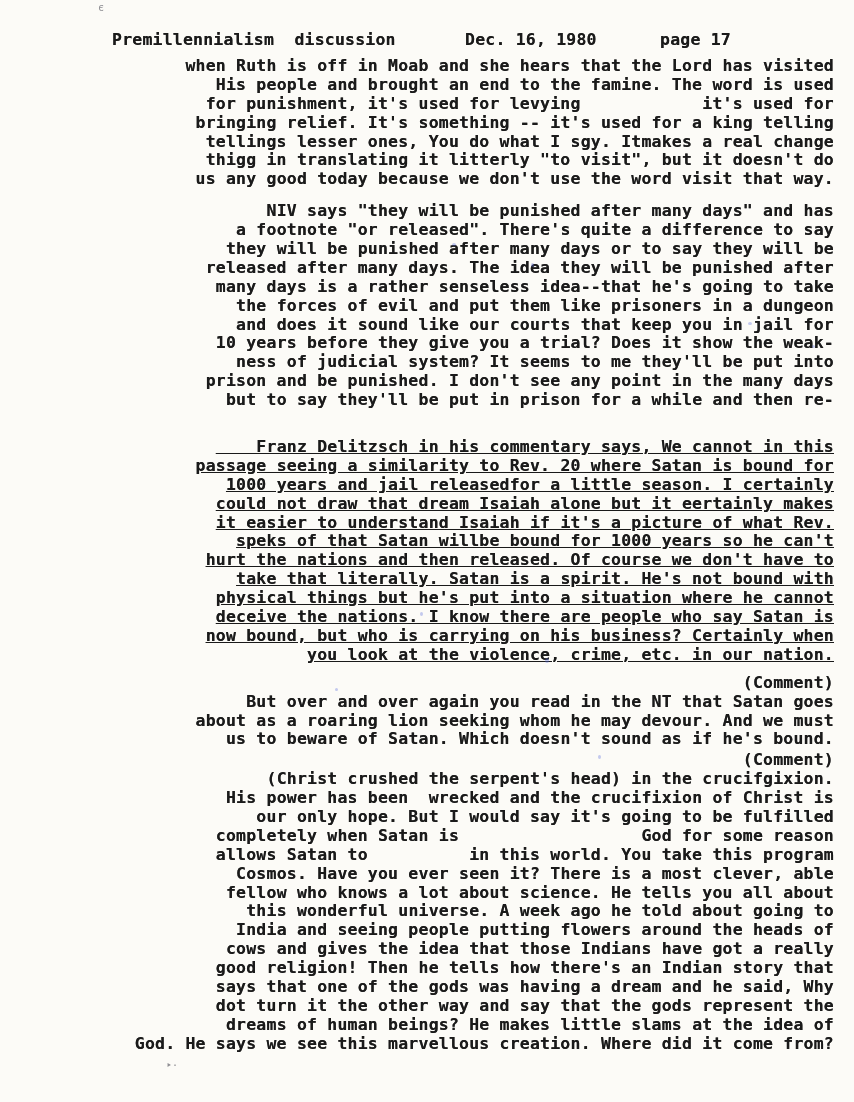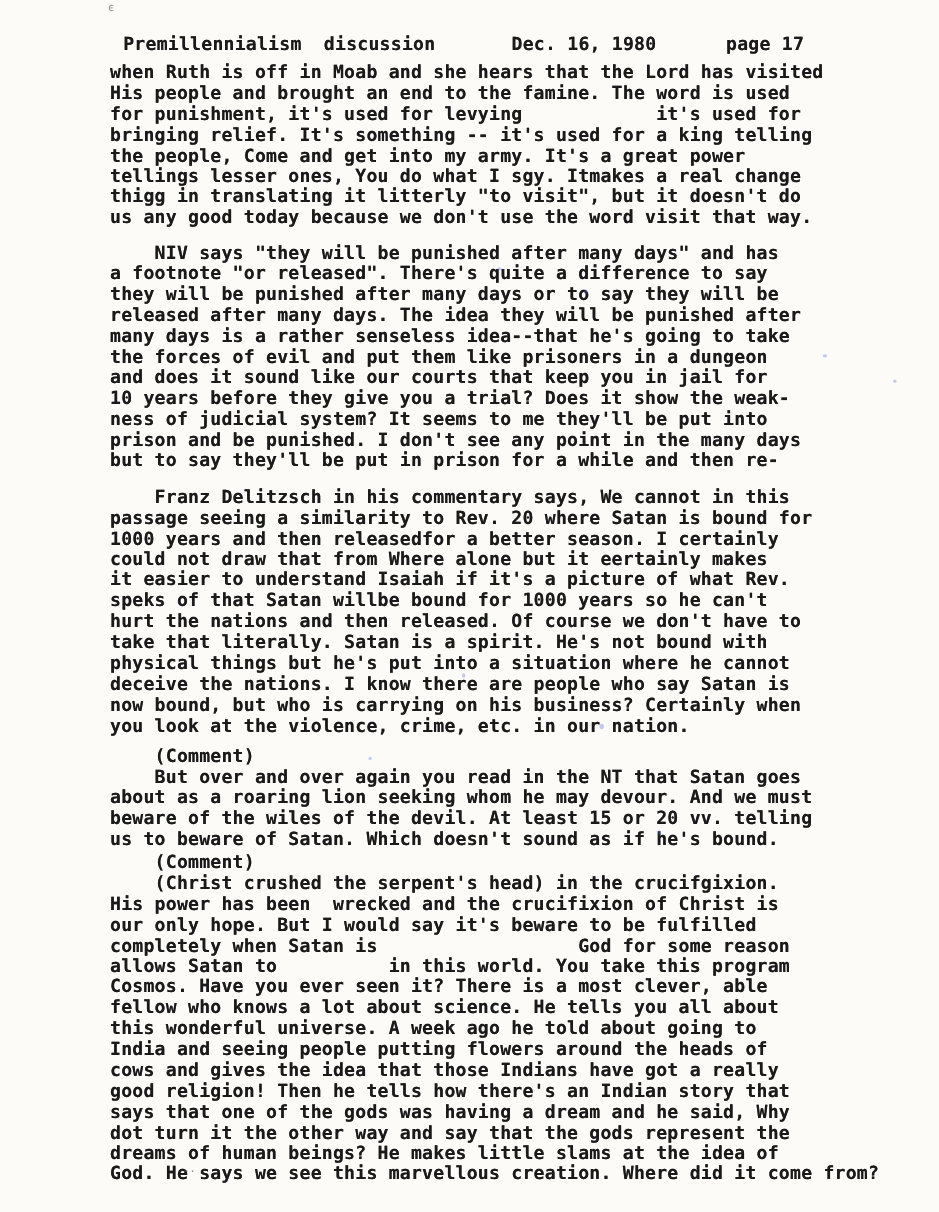--- a/index.html
+++ b/index.html
@@ -29,21 +29,21 @@
     height: 20px;
   }
   .doc-header span { position: absolute; white-space: pre; text-align: right; }
   .hdr-title { left: 12px; }
   .hdr-date  { left: 365px; }
   .hdr-page  { left: 560px; }
   .doc-body {
     position: absolute;
     top: 57px; left: 100px; right: 20px;
   }
-  .para { margin: 0; }
+  .para { margin: 0; text-align: right; }
   .line {
     white-space: pre;
     line-height: 18.9px;
     height: 18.9px;
   }
   
   .speck {
     position: absolute;
     border-radius: 50%;
     pointer-events: none;
@@ -66,64 +66,62 @@
     <span class="hdr-date">Dec. 16, 1980</span>
     <span class="hdr-page">page 17</span>
   </div>
 
   <div class="doc-body typewriter">
       <div class="para">
         <div class="line">when Ruth is off in Moab and she hears that the Lord has visited</div>
         <div class="line">His people and brought an end to the famine. The word is used</div>
         <div class="line">for punishment, it's used for levying            it's used for</div>
         <div class="line">bringing relief. It's something -- it's used for a king telling</div>
-        <div class="line">the people, Come and get into my army. It's a great power</div>
         <div class="line">tellings lesser ones, You do what I sgy. Itmakes a real change</div>
         <div class="line">thigg in translating it litterly "to visit", but it doesn't do</div>
         <div class="line">us any good today because we don't use the word visit that way.</div>
       </div>
       <div class="para" style="margin-top: 13px;">
         <div class="line">    NIV says "they will be punished after many days" and has</div>
         <div class="line">a footnote "or released". There's quite a difference to say</div>
         <div class="line">they will be punished after many days or to say they will be</div>
         <div class="line">released after many days. The idea they will be punished after</div>
         <div class="line">many days is a rather senseless idea--that he's going to take</div>
         <div class="line">the forces of evil and put them like prisoners in a dungeon</div>
         <div class="line">and does it sound like our courts that keep you in jail for</div>
         <div class="line">10 years before they give you a trial? Does it show the weak-</div>
         <div class="line">ness of judicial system? It seems to me they'll be put into</div>
         <div class="line">prison and be punished. I don't see any point in the many days</div>
         <div class="line">but to say they'll be put in prison for a while and then re-</div>
       </div>
-      <div class="para" style="margin-top: 14px;">
+      <div class="para" style="margin-top: 28px; text-decoration: underline;">
         <div class="line">    Franz Delitzsch in his commentary says, We cannot in this</div>
         <div class="line">passage seeing a similarity to Rev. 20 where Satan is bound for</div>
-        <div class="line">1000 years and then releasedfor a better season. I certainly</div>
-        <div class="line">could not draw that from Where alone but it eertainly makes</div>
+        <div class="line">1000 years and jail releasedfor a little season. I certainly</div>
+        <div class="line">could not draw that dream Isaiah alone but it eertainly makes</div>
         <div class="line">it easier to understand Isaiah if it's a picture of what Rev.</div>
         <div class="line">speks of that Satan willbe bound for 1000 years so he can't</div>
         <div class="line">hurt the nations and then released. Of course we don't have to</div>
         <div class="line">take that literally. Satan is a spirit. He's not bound with</div>
         <div class="line">physical things but he's put into a situation where he cannot</div>
         <div class="line">deceive the nations. I know there are people who say Satan is</div>
         <div class="line">now bound, but who is carrying on his business? Certainly when</div>
         <div class="line">you look at the violence, crime, etc. in our nation.</div>
       </div>
       <div class="para" style="margin-top: 9px;">
         <div class="line">    (Comment)</div>
         <div class="line">    But over and over again you read in the NT that Satan goes</div>
         <div class="line">about as a roaring lion seeking whom he may devour. And we must</div>
-        <div class="line">beware of the wiles of the devil. At least 15 or 20 vv. telling</div>
         <div class="line">us to beware of Satan. Which doesn't sound as if he's bound.</div>
       </div>
       <div class="para" style="margin-top: 2px;">
         <div class="line">    (Comment)</div>
         <div class="line">    (Christ crushed the serpent's head) in the crucifgixion.</div>
         <div class="line">His power has been  wrecked and the crucifixion of Christ is</div>
-        <div class="line">our only hope. But I would say it's beware to be fulfilled</div>
+        <div class="line">our only hope. But I would say it's going to be fulfilled</div>
         <div class="line">completely when Satan is                  God for some reason</div>
         <div class="line">allows Satan to          in this world. You take this program</div>
         <div class="line">Cosmos. Have you ever seen it? There is a most clever, able</div>
         <div class="line">fellow who knows a lot about science. He tells you all about</div>
         <div class="line">this wonderful universe. A week ago he told about going to</div>
         <div class="line">India and seeing people putting flowers around the heads of</div>
         <div class="line">cows and gives the idea that those Indians have got a really</div>
         <div class="line">good religion! Then he tells how there's an Indian story that</div>
         <div class="line">says that one of the gods was having a dream and he said, Why</div>
         <div class="line">dot turn it the other way and say that the gods represent the</div>

